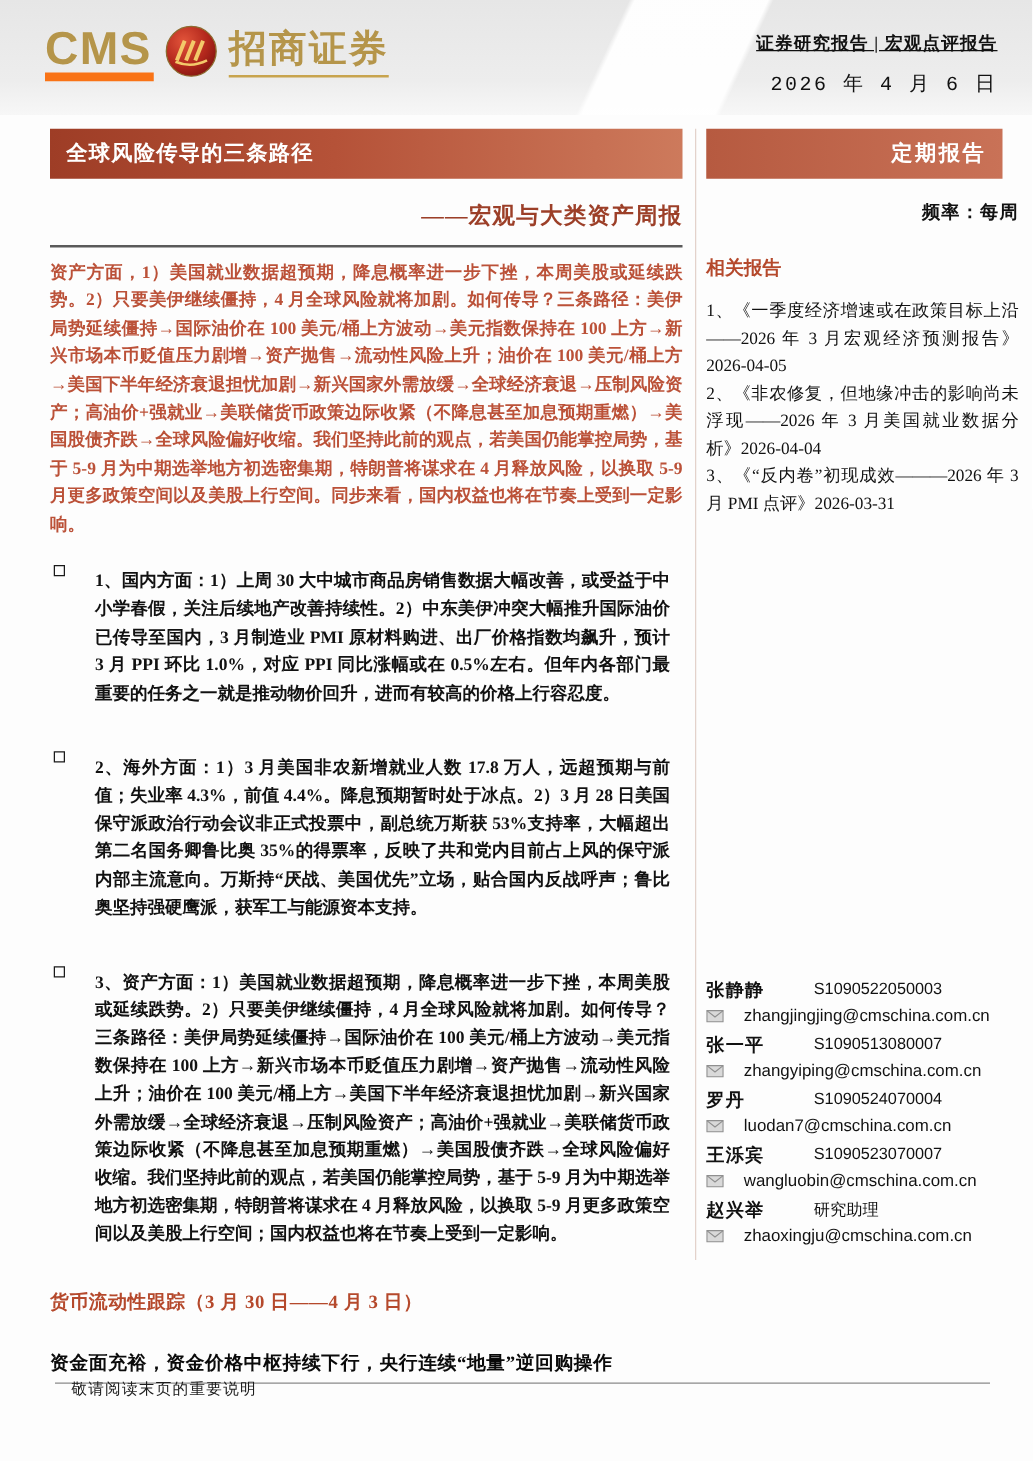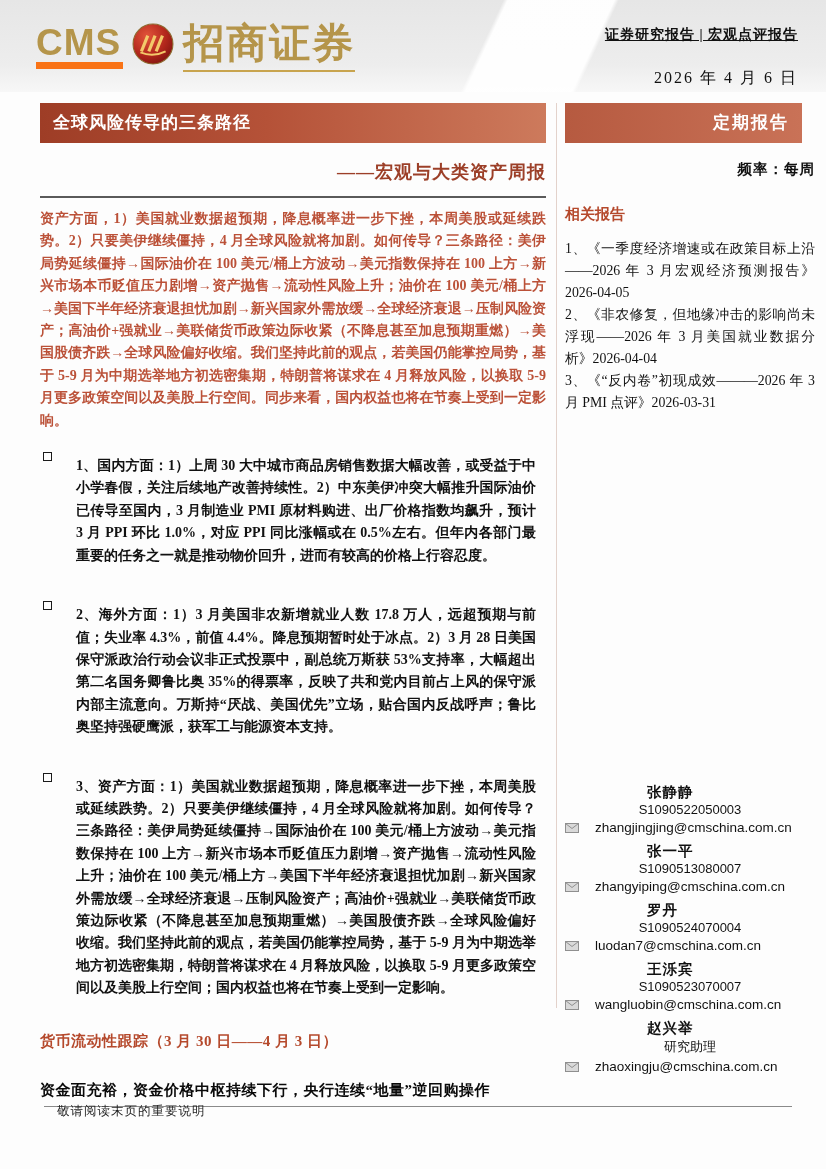--- a/index.html
+++ b/index.html
@@ -8,25 +8,25 @@
 
   
   .header-band{position:absolute;left:0;top:0;width:826px;height:92px;
     background:linear-gradient(180deg,#e6e6e6 0%,#ededed 70%,#f7f7f7 100%);}
   .header-band:after{content:"";position:absolute;right:60px;top:0;width:420px;height:92px;
     background:linear-gradient(115deg,transparent 34%,rgba(255,255,255,.95) 35%,rgba(255,255,255,.95) 58%,transparent 59%);}
   .logo{position:absolute;left:36px;top:20px;display:flex;align-items:center;gap:9px;z-index:2;}
   .cms-text{font-family:"Liberation Sans",sans-serif;font-size:37px;font-weight:bold;color:#b5954a;
     letter-spacing:1px;border-bottom:7px solid #f97316;padding:0 2px 1px 0;line-height:1;}
   .emblem{width:42px;height:42px;margin-top:-4px;}
-  .company-text{font-size:41px;font-weight:bold;color:#b5954a;border-bottom:2px solid #c8a44e;
+  .company-text{font-size:30px;font-weight:bold;color:#b5954a;border-bottom:2px solid #c8a44e;
     padding-bottom:3px;line-height:1.15;letter-spacing:2px;}
   .header-right{position:absolute;right:28px;top:26px;text-align:right;z-index:2;}
   .header-right .l1{font-size:14px;font-weight:bold;letter-spacing:1px;text-decoration:underline;}
-  .header-right .l2{font-size:16px;margin-top:24px;letter-spacing:2px;font-family:Liberation Serif, serif;}
+  .header-right .l2{font-size:16px;margin-top:13px;letter-spacing:2px;font-family:Liberation Mono, monospace;}
 
   
   .title-bar{position:absolute;left:40px;top:103px;width:506px;height:40px;box-sizing:border-box;
     background:linear-gradient(90deg,#9e3d26 0%,#b55238 45%,#cd7a5c 100%);
     color:#fff;font-size:17px;font-weight:bold;line-height:40px;padding-left:13px;letter-spacing:1px;}
   .side-bar-badge{position:absolute;left:565px;top:103px;width:237px;height:40px;box-sizing:border-box;
     background:linear-gradient(90deg,#b65a40 0%,#c97257 100%);
     color:#fff;font-size:17px;font-weight:bold;line-height:40px;text-align:right;padding-right:13px;letter-spacing:2px;}
   .col-divider{position:absolute;left:556px;top:103px;width:1px;height:905px;background:#e3d2cb;}
 
@@ -43,21 +43,21 @@
   .liquidity{position:absolute;left:40px;top:1032px;width:506px;}
   .liq-head{color:#b5492c;font-size:15px;font-weight:bold;letter-spacing:.5px;}
   .liq-sub{color:#0a0a0a;font-size:15px;font-weight:bold;margin-top:30px;letter-spacing:.5px;}
 
   
   .sidebar{position:absolute;left:565px;top:160px;width:250px;}
   .freq{text-align:right;font-weight:bold;font-size:14.5px;letter-spacing:1px;margin-bottom:26px;}
   .rel-title{color:#b5492c;font-weight:bold;font-size:15px;margin-bottom:14px;}
   .rel-item{font-size:13.8px;line-height:22px;text-align:justify;margin:0;}
   .analysts{position:absolute;left:565px;top:783px;width:250px;}
-  .arow{display:flex;align-items:center;flex-direction:column;}
+  .arow{display:flex;align-items:flex-start;}
   .aname{font-weight:bold;font-size:14.5px;width:86px;letter-spacing:1px;}
   .aid{font-family:"Liberation Sans",sans-serif;font-size:13px;}
   .aid.assistant{font-family:"Liberation Serif",serif;font-size:13px;}
   .aemail{display:flex;align-items:center;gap:16px;font-family:"Liberation Sans",sans-serif;
     font-size:13.5px;margin:3px 0 7px;}
   .env{flex:0 0 auto;}
 
   
   .footer-line{position:absolute;left:44px;top:1106px;width:748px;border-top:1px solid #8a8a8a;}
   .footer-text{position:absolute;left:57px;top:1103px;font-size:12.5px;color:#1c1c1c;letter-spacing:1px;}

